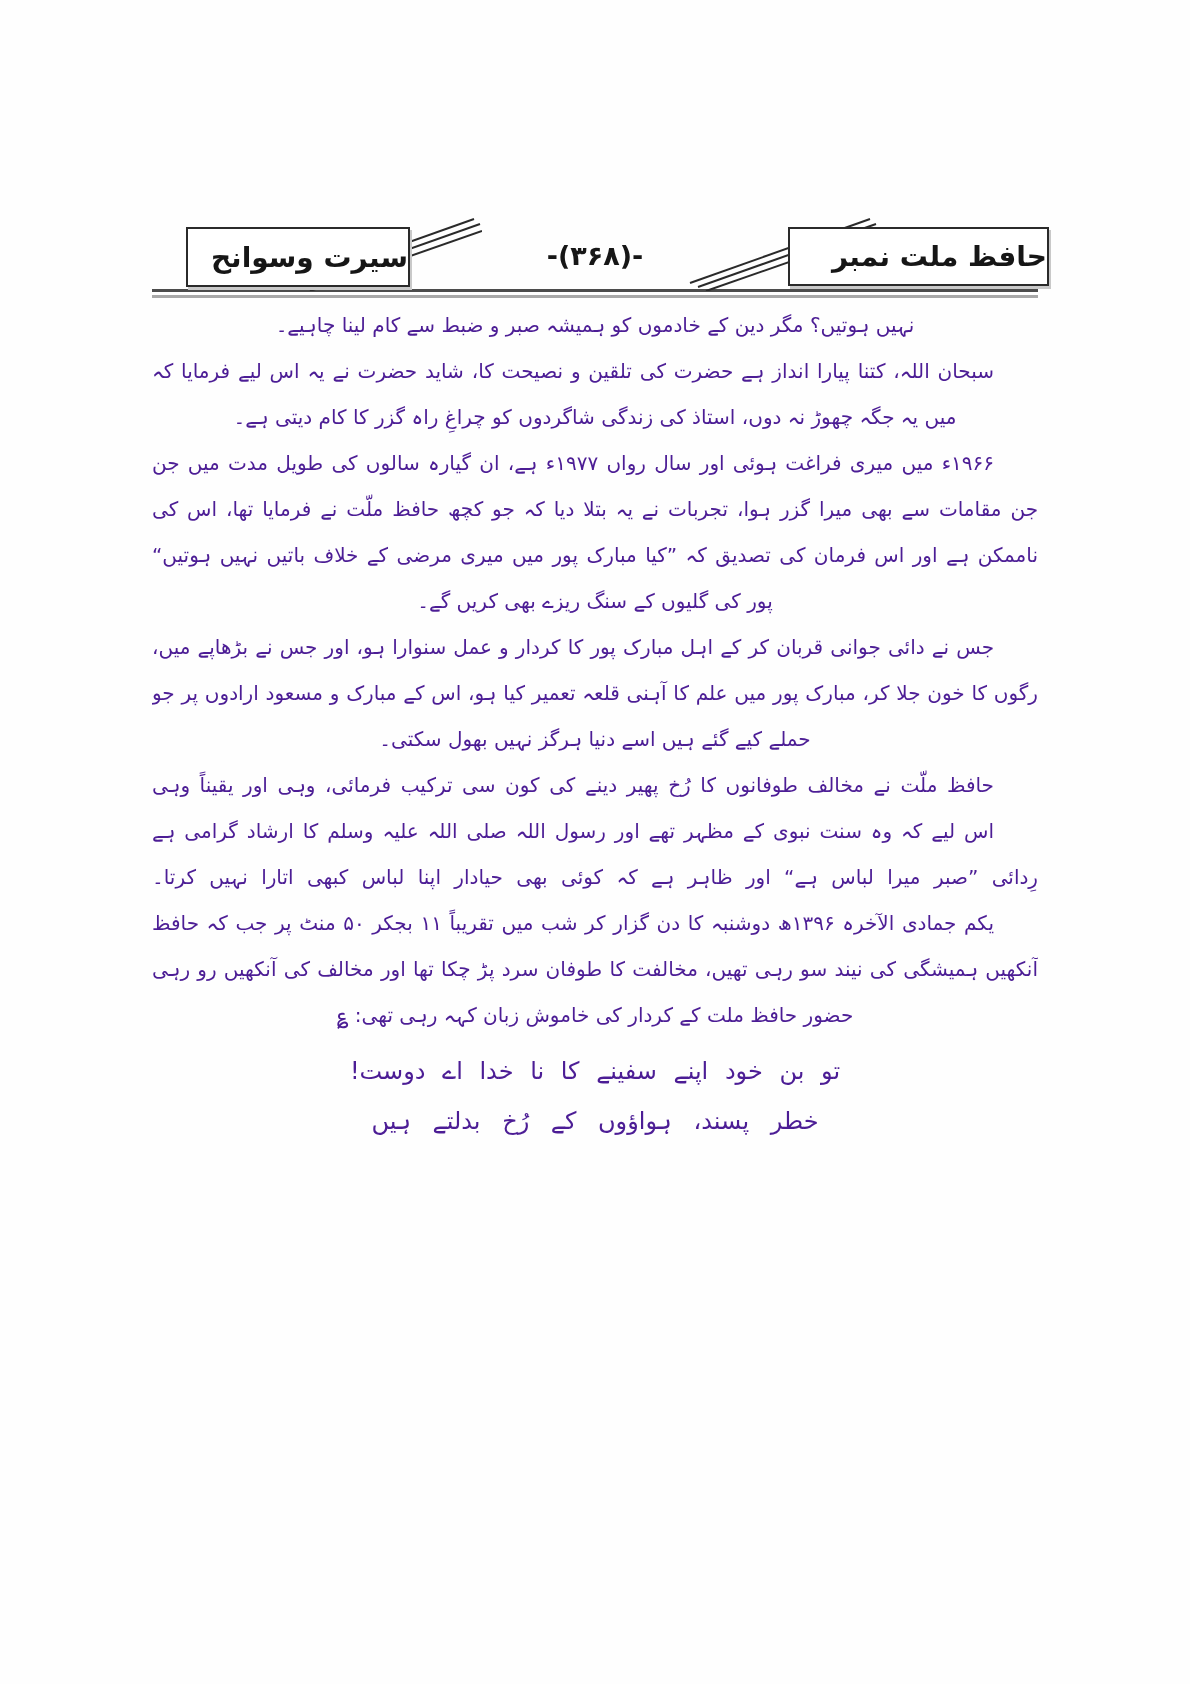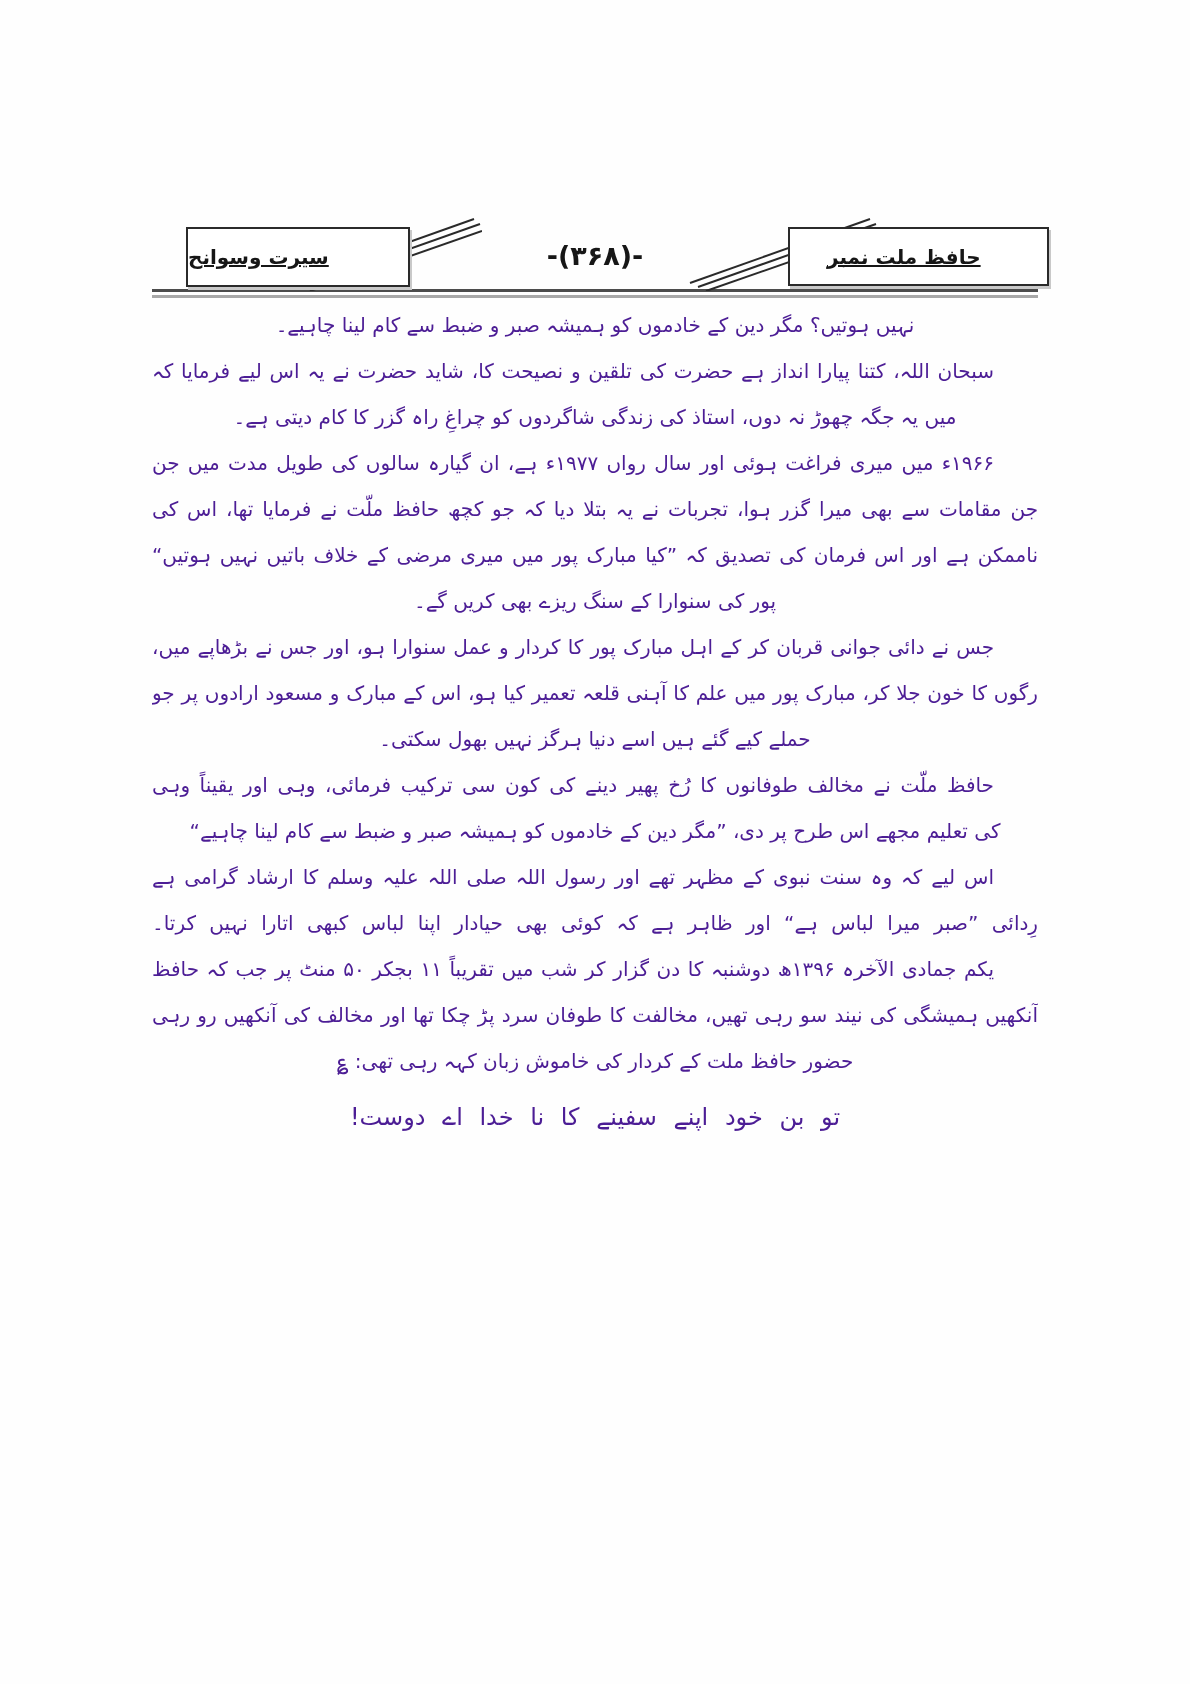--- a/index.html
+++ b/index.html
@@ -7,24 +7,23 @@
     width:1190px;height:1684px;position:relative;
     background:#ffffff;color:#161616;
     font-family:"DejaVu Sans", sans-serif;
     overflow:hidden;
   }
   .page{position:absolute;inset:0;background:#fefefe;}
 
   
   .hbox{
     position:absolute;border:2px solid #2a2a2a;background:#fff;
-    display:flex;align-items:center;justify-content:flex-end;
-    font-size:20px;font-weight:bold;z-index:3;
+    display:flex;align-items:center;justify-content:flex-start;
+    font-size:28px;font-weight:bold;z-index:3;
     box-shadow:2px 3px 0 #c9c9c9;
-    text-decoration:underline;
   }
   .hbox-left{left:186px;top:227px;width:220px;height:56px;}
   .hbox-right{left:788px;top:227px;width:220px;height:55px;padding-left:37px;}
   .diag{position:absolute;z-index:2;}
   .pagenum{
     position:absolute;left:0;right:0;top:240px;text-align:center;
     font-size:27px;font-weight:bold;z-index:1;direction:rtl;
   }
   .rule{
     position:absolute;left:152px;top:289px;width:886px;height:3px;
@@ -80,28 +79,28 @@
 
   <div class="rule"></div>
 
   <div class="textcol">
     <div class="bl c">نہیں ہوتیں؟ مگر دین کے خادموں کو ہمیشہ صبر و ضبط سے کام لینا چاہیے۔</div>
     <div class="bl f ind">سبحان اللہ، کتنا پیارا انداز ہے حضرت کی تلقین و نصیحت کا، شاید حضرت نے یہ اس لیے فرمایا کہ مبادا</div>
     <div class="bl c">میں یہ جگہ چھوڑ نہ دوں، استاذ کی زندگی شاگردوں کو چراغِ راہ گزر کا کام دیتی ہے۔</div>
     <div class="bl f ind">۱۹۶۶ء میں میری فراغت ہوئی اور سال رواں ۱۹۷۷ء ہے، ان گیارہ سالوں کی طویل مدت میں جن</div>
     <div class="bl f">جن مقامات سے بھی میرا گزر ہوا، تجربات نے یہ بتلا دیا کہ جو کچھ حافظ ملّت نے فرمایا تھا، اس کی صداقت کا انکار</div>
     <div class="bl f">ناممکن ہے اور اس فرمان کی تصدیق کہ ”کیا مبارک پور میں میری مرضی کے خلاف باتیں نہیں ہوتیں“ مبارک</div>
-    <div class="bl c">پور کی سنوارا کے سنگ ریزے بھی کریں گے۔</div>
+    <div class="bl c">پور کی گلیوں کے سنگ ریزے بھی کریں گے۔</div>
     <div class="bl f ind">جس نے دائی جوانی قربان کر کے اہل مبارک پور کا کردار و عمل سنوارا ہو، اور جس نے بڑھاپے میں،</div>
     <div class="bl f">رگوں کا خون جلا کر، مبارک پور میں علم کا آہنی قلعہ تعمیر کیا ہو، اس کے مبارک و مسعود ارادوں پر جو جو رکیک</div>
     <div class="bl c">حملے کیے گئے ہیں اسے دنیا ہرگز نہیں بھول سکتی۔</div>
     <div class="bl f ind">حافظ ملّت نے مخالف طوفانوں کا رُخ پھیر دینے کی کون سی ترکیب فرمائی، وہی اور یقیناً وہی ترکیب جس</div>
-    <div class="bl c">کی تعلیم مجھے اس طرح پر دی، ”مگر دین کے خادموں کو ہمیشہ صبر و ضبط سے کام لینا چاہیے“</div>
     <div class="bl f ind">اس لیے کہ وہ سنت نبوی کے مظہر تھے اور رسول اللہ صلی اللہ علیہ وسلم کا ارشاد گرامی ہے اَلصّبرُ</div>
     <div class="bl f">رِدائی ”صبر میرا لباس ہے“ اور ظاہر ہے کہ کوئی بھی حیادار اپنا لباس کبھی اتارا نہیں کرتا۔</div>
     <div class="bl f ind">یکم جمادی الآخرہ ۱۳۹۶ھ دوشنبہ کا دن گزار کر شب میں تقریباً ۱۱ بجکر ۵۰ منٹ پر جب کہ حافظ ملت کی</div>
     <div class="bl f">آنکھیں ہمیشگی کی نیند سو رہی تھیں، مخالفت کا طوفان سرد پڑ چکا تھا اور مخالف کی آنکھیں رو رہی تھیں اس وقت</div>
     <div class="bl c">حضور حافظ ملت کے کردار کی خاموش زبان کہہ رہی تھی: ؏</div>
 
     <div class="verse v1">تو بن خود اپنے سفینے کا نا خدا اے دوست!</div>
+    <div class="verse v2">خطر پسند، ہواؤوں کے رُخ بدلتے ہیں</div>
   </div>
 
 </div>
 
 </body></html>

